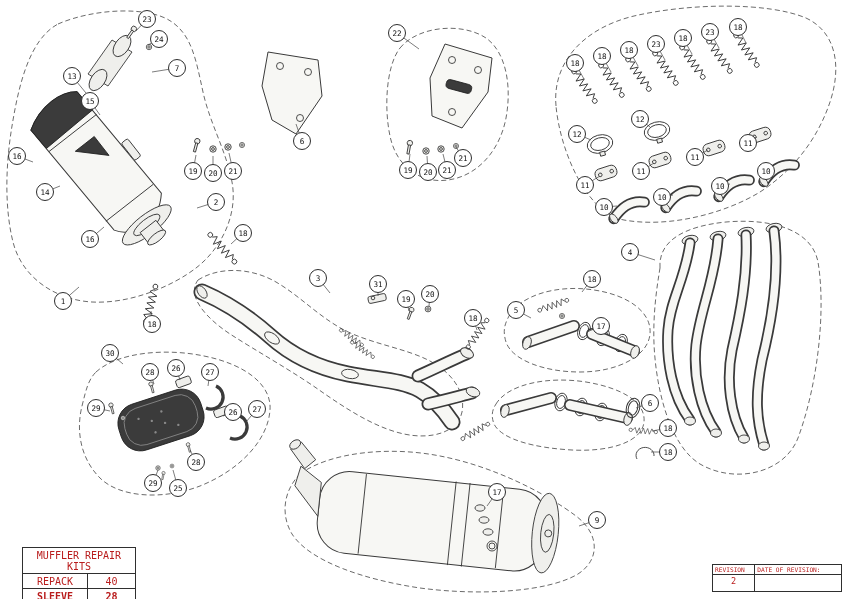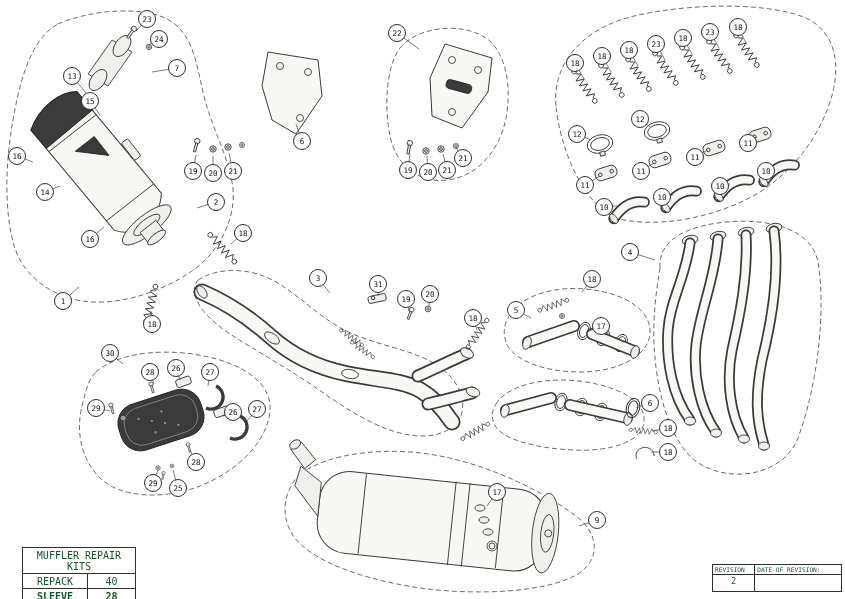--- a/index.html
+++ b/index.html
@@ -1,17 +1,17 @@
 <!DOCTYPE html>
 <html><head>
 <meta charset="utf-8">
 <style>
   html,body { margin:0; padding:0; background:#ffffff; }
   .stage { position:relative; width:845px; height:599px; background:#ffffff; overflow:hidden;
-           font-family:"DejaVu Sans Mono", monospace; color:#14532d; }
+           font-family:"DejaVu Sans Mono", monospace; color:#b91c1c; }
   svg { position:absolute; left:0; top:0; }
 
   
   .blob   { fill:none; stroke:#5a5a5a; stroke-width:0.9; stroke-dasharray:5 3; }
   .thin   { fill:none; stroke:#3a3a3a; stroke-width:0.9; }
   .metal  { fill:#efefec; stroke:#3a3a3a; stroke-width:0.9; }
   .part-fill { fill:#f7f7f4; stroke:#3a3a3a; stroke-width:1; }
   .dark   { fill:#3b3b3b; stroke:#1f1f1f; stroke-width:0.8; }
   .po     { fill:none; stroke:#3a3a3a; stroke-linecap:round; }
   .pi     { fill:none; stroke:#f7f7f4; stroke-linecap:round; }

